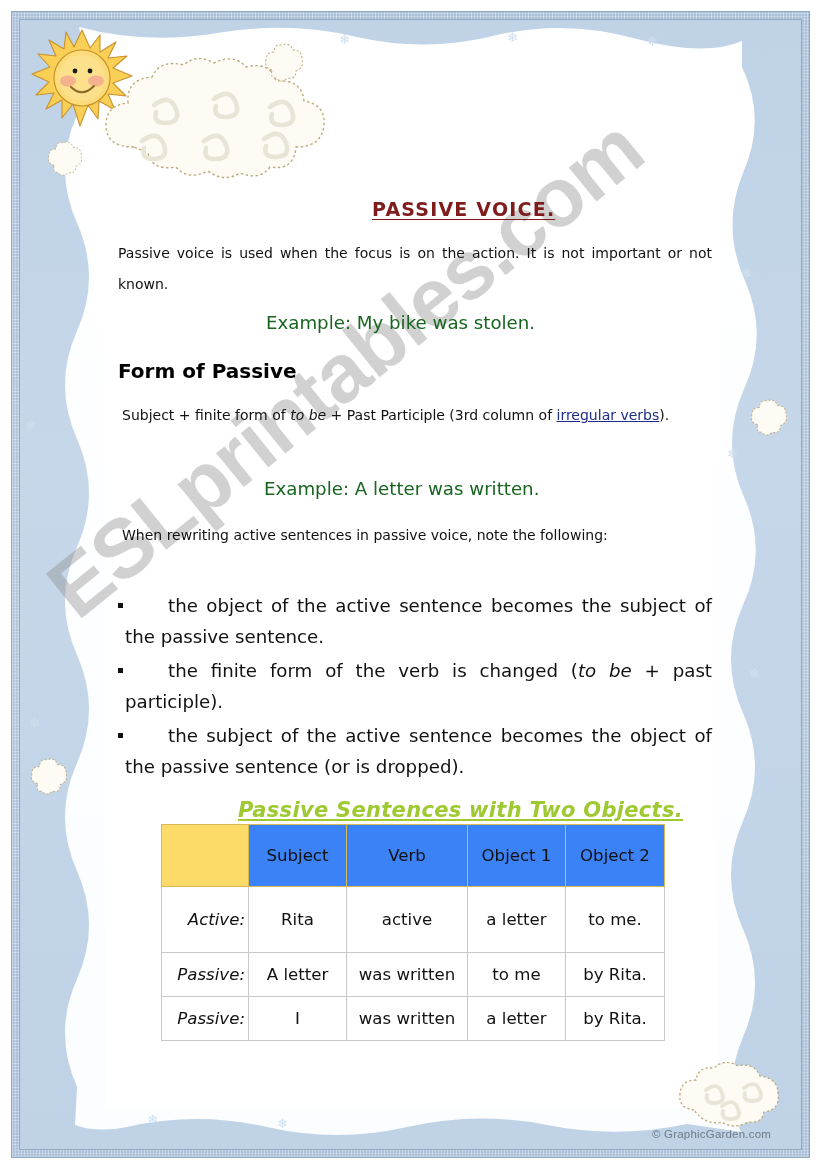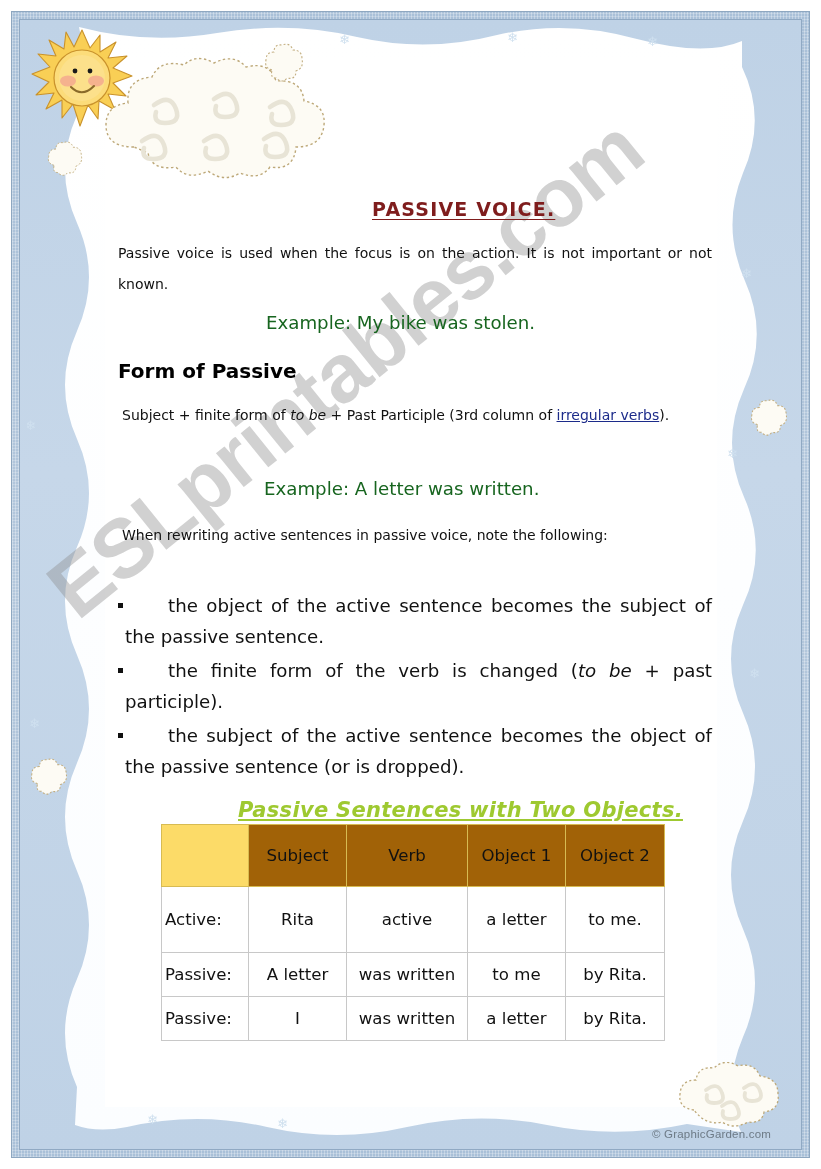--- a/index.html
+++ b/index.html
@@ -180,28 +180,29 @@
   }
   table.grammar th, table.grammar td {
     border: 1px solid #c8c8c8;
     font-size: 16.6px;
     color: #111;
     text-align: center;
     vertical-align: middle;
     padding: 2px 3px;
   }
   table.grammar thead th {
-    background: #a16207;
+    background: #3b82f6;
     border-color: #d7bb52;
     height: 62px;
     font-weight: normal;
   }
   table.grammar thead th.blank { background: #fcdb68; }
   table.grammar tbody td.rowlabel {
-    text-align: left;
+    font-style: italic;
+    text-align: right;
   }
   table.grammar tbody tr.tall td { height: 66px; }
   table.grammar tbody tr.short td { height: 44px; }
 
   .credit {
     position: absolute;
     left: 652px; top: 1128px;
     font-family: "Liberation Sans", sans-serif;
     font-size: 11.5px;
     color: #6d7a86;

